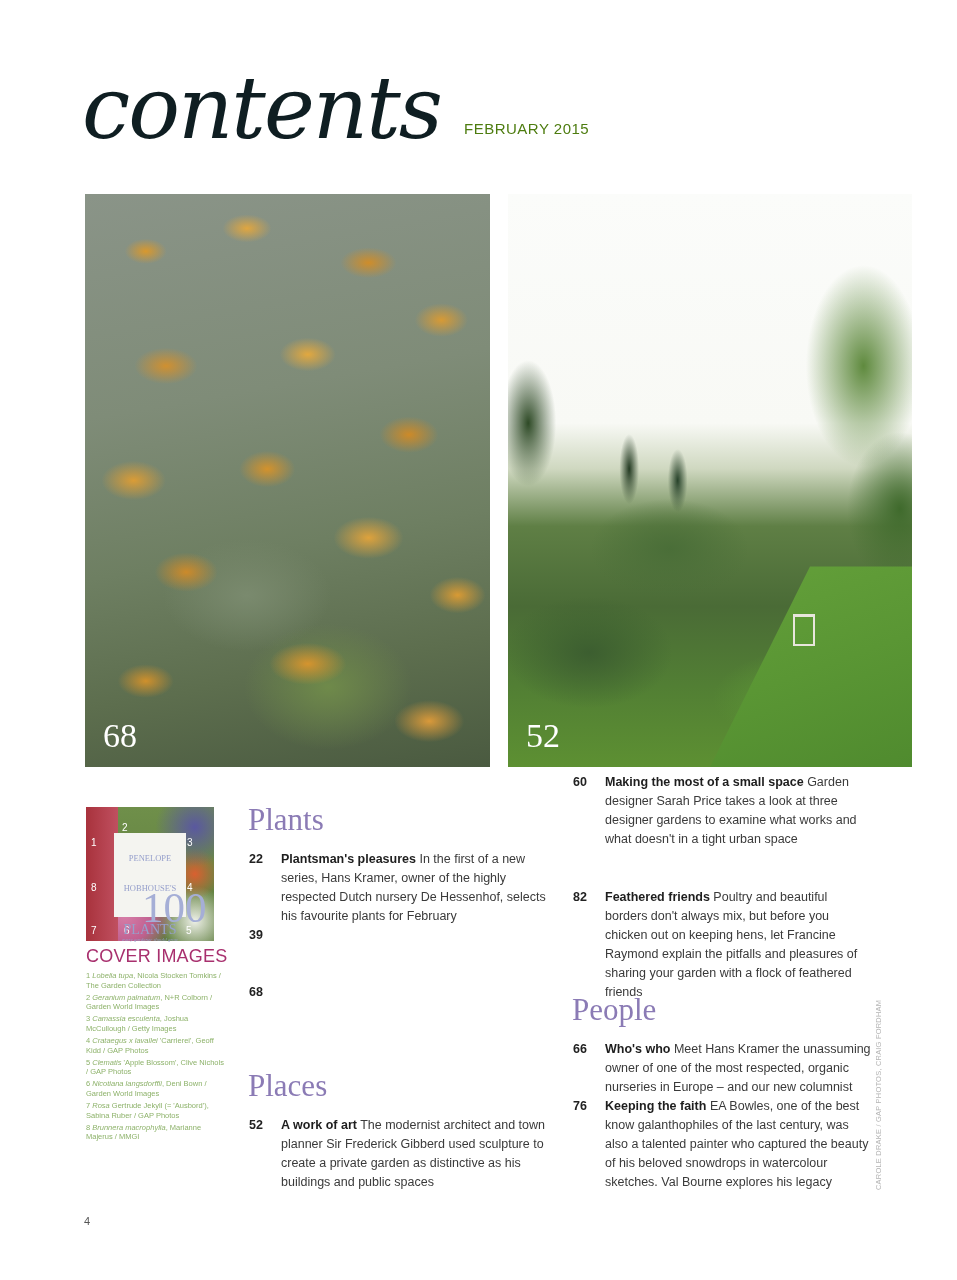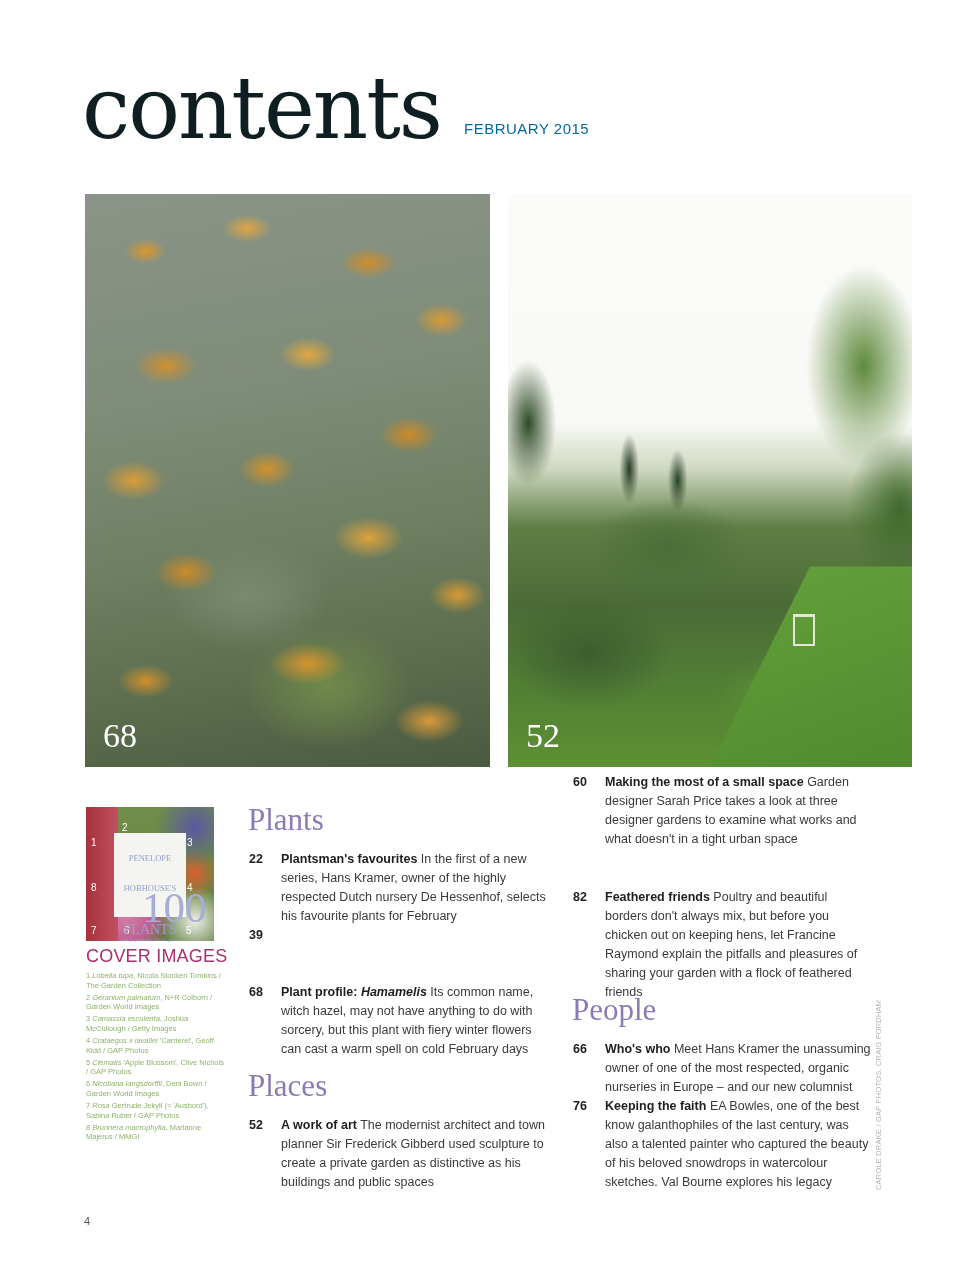--- a/index.html
+++ b/index.html
@@ -2,26 +2,26 @@
 <html><head>
   <meta charset="utf-8">
   <style>
     * { box-sizing: border-box; margin: 0; padding: 0; }
     html, body { width: 957px; height: 1280px; background: #ffffff; overflow: hidden; }
     body { position: relative; font-family: "Liberation Sans", sans-serif; color: #3a3a3a; }
 
     .masthead { position: absolute; left: 82px; top: 58px; height: 100px; width: 560px; }
     .masthead-title {
       position: absolute; left: 0; top: 0;
-      font-family: "DejaVu Serif", serif; 
+      font-family: "DejaVu Serif", serif; font-style: italic;
       font-size: 86px; line-height: 100px; color: #0f1e22; letter-spacing: -2px;
     }
     .masthead-date {
       position: absolute; left: 382px; top: 62px;
-      font-family: "Liberation Sans", sans-serif; font-size: 15px; color: #0369a1; letter-spacing: 0.5px;
+      font-family: "Liberation Sans", sans-serif; font-size: 15px; color: #4d7c0f; letter-spacing: 0.5px;
     }
 
     .photo { position: absolute; overflow: hidden; }
     .photo-hamamelis {
       left: 85px; top: 194px; width: 405px; height: 573px;
       background:
         radial-gradient(ellipse 30px 18px at 15% 10%, #d8982e 0%, transparent 70%),
         radial-gradient(ellipse 35px 20px at 40% 6%, #e0a640 0%, transparent 70%),
         radial-gradient(ellipse 40px 22px at 70% 12%, #cf8d2a 0%, transparent 70%),
         radial-gradient(ellipse 38px 24px at 88% 22%, #d79a35 0%, transparent 70%),
@@ -157,30 +157,29 @@
   <div class="credit"><span>5</span> <i>Clematis</i><span> 'Apple Blossom', Clive Nichols / GAP Photos</span></div>
   <div class="credit"><span>6</span> <i>Nicotiana langsdorffii</i><span>, Deni Bown / Garden World Images</span></div>
   <div class="credit"><span>7</span> <i>Rosa</i><span> Gertrude Jekyll (= 'Ausbord'), Sabina Ruber / GAP Photos</span></div>
   <div class="credit"><span>8</span> <i>Brunnera macrophylla</i><span>, Marianne Majerus / MMGI</span></div>
 </div>
 
 <div class="section-title" style="left:248px;top:802px;">Plants</div>
 
 <div class="entry" style="left:249px;top:850px;width:300px;">
   <span class="num">22</span>
-  <div class="body"><span class="head">Plantsman's favourites</span><span> In the first of a new series, Hans Kramer, owner of the highly respected Dutch nursery De Hessenhof, selects his favourite plants for February</span></div>
+  <div class="body"><span class="head">Plantsman's pleasures</span><span> In the first of a new series, Hans Kramer, owner of the highly respected Dutch nursery De Hessenhof, selects his favourite plants for February</span></div>
 </div>
 
 <div class="entry" style="left:249px;top:926px;width:300px;">
   <span class="num">39</span>
 </div>
 
 <div class="entry" style="left:249px;top:983px;width:300px;">
   <span class="num">68</span>
-  <div class="body"><span class="head">Plant profile: </span><span class="head" style="font-style:italic;">Hamamelis</span><span> Its common name, witch hazel, may not have anything to do with sorcery, but this plant with fiery winter flowers can cast a warm spell on cold February days</span></div>
 </div>
 
 <div class="section-title" style="left:248px;top:1068px;">Places</div>
 
 <div class="entry" style="left:249px;top:1116px;width:300px;">
   <span class="num">52</span>
   <div class="body"><span class="head">A work of art</span><span> The modernist architect and town planner Sir Frederick Gibberd used sculpture to create a private garden as distinctive as his buildings and public spaces</span></div>
 </div>
 
 <div class="entry" style="left:573px;top:773px;width:300px;">

